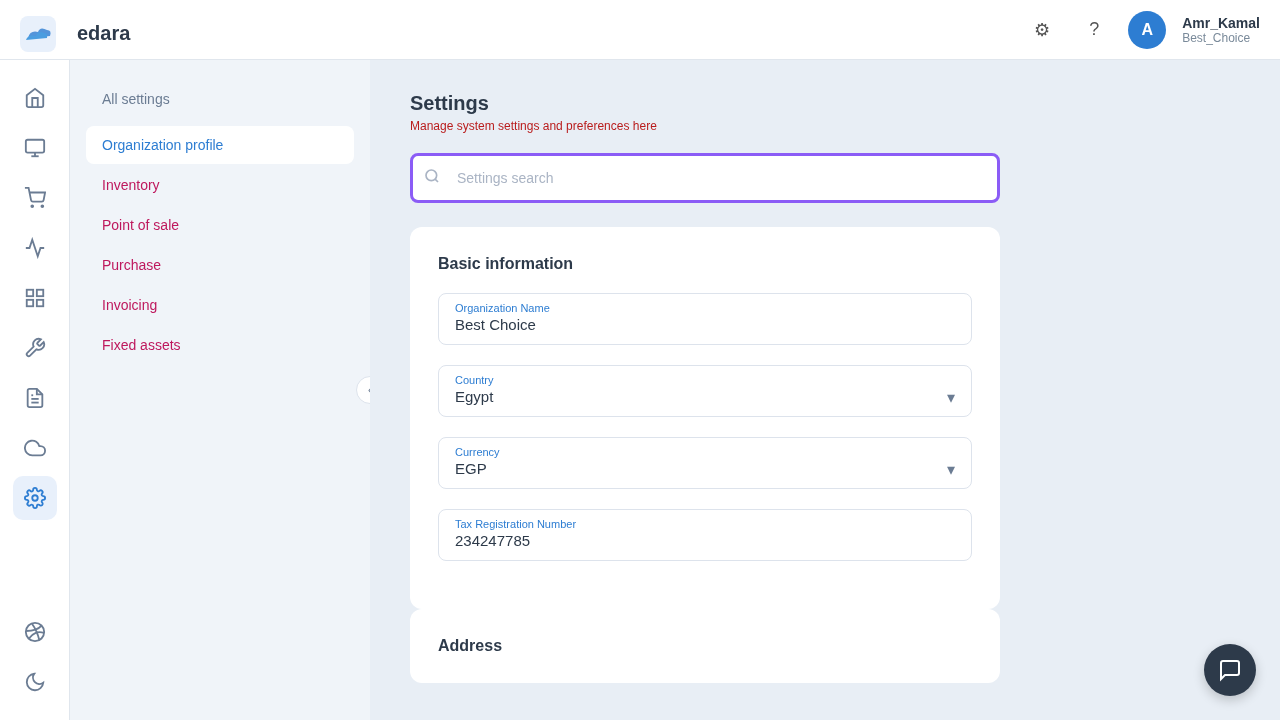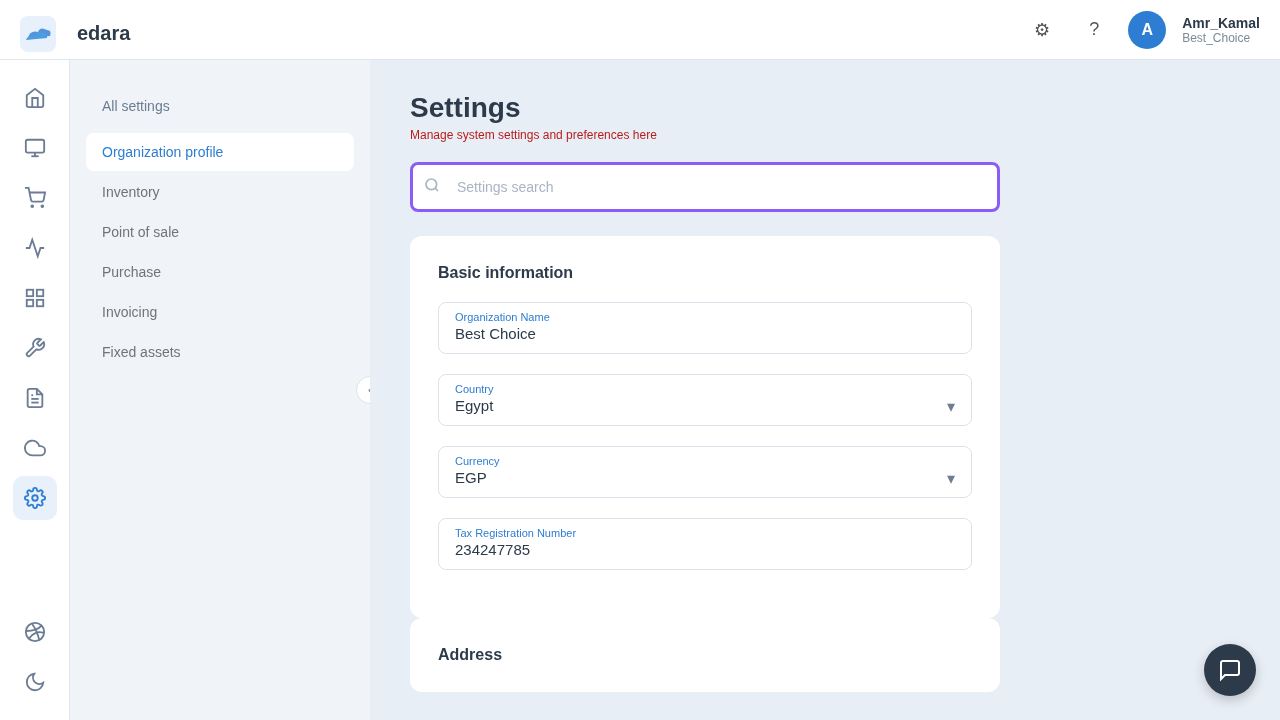--- a/index.html
+++ b/index.html
@@ -118,21 +118,21 @@
       margin-left: 70px;
       height: calc(100vh - 60px);
       display: flex;
       overflow: hidden;
     }
 
     
     .settings-nav {
       width: 300px;
       background: #f0f4f9;
-      padding: 27px 16px;
+      padding: 20px 16px;
       overflow-y: auto;
       flex-shrink: 0;
       position: relative;
     }
     .collapse-btn {
       position: absolute;
       right: -14px;
       top: 50%;
       transform: translateY(-50%);
       width: 28px;
@@ -146,21 +146,21 @@
       justify-content: center;
       font-size: 12px;
       color: #6b7c93;
       z-index: 10;
     }
     .nav-item {
       padding: 11px 16px;
       border-radius: 8px;
       cursor: pointer;
       font-size: 14px;
-      color: #737373;
+      color: #be185d;
       margin-bottom: 2px;
       transition: background 0.15s;
     }
     .nav-item.active {
       background: #fff;
       color: #2d7dd2;
       font-weight: 500;
     }
     .nav-item-all {
       font-size: 14px;
@@ -171,21 +171,21 @@
     }
 
     
     .main-content {
       flex: 1;
       overflow-y: auto;
       padding: 32px 40px;
       background: #e8eef5;
     }
     .page-title {
-      font-size: 28px;
+      font-size: 20px;
       font-weight: 600;
       color: #2d3a4a;
       margin-bottom: 4px;
     }
     .page-subtitle {
       font-size: 12px;
       color: #b91c1c;
       margin-bottom: 20px;
     }
 

